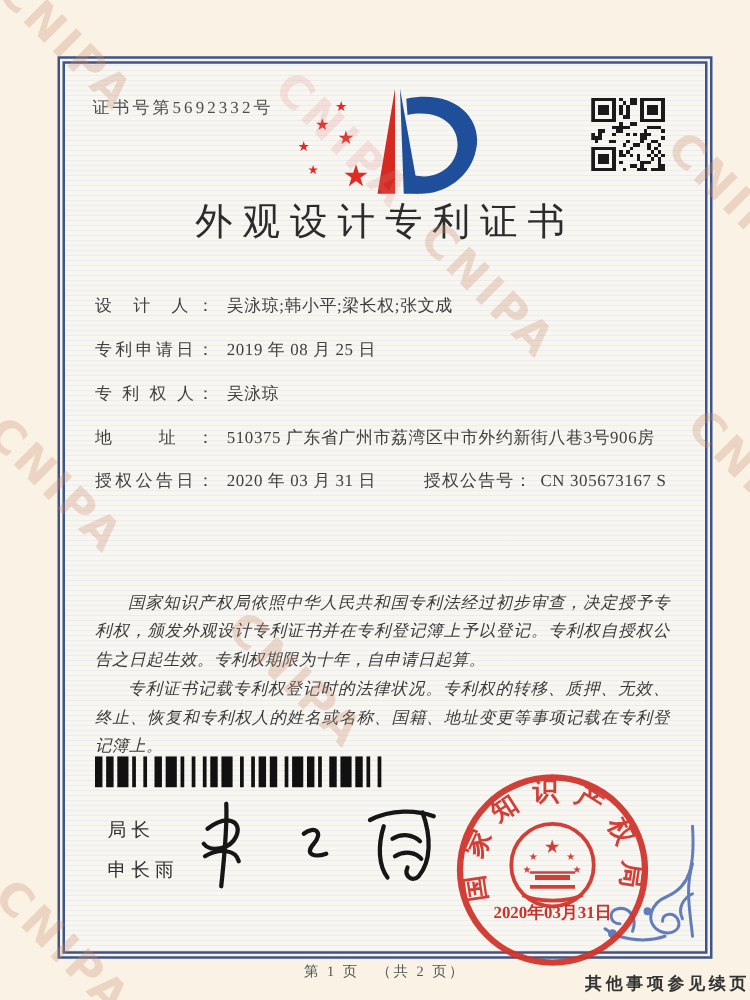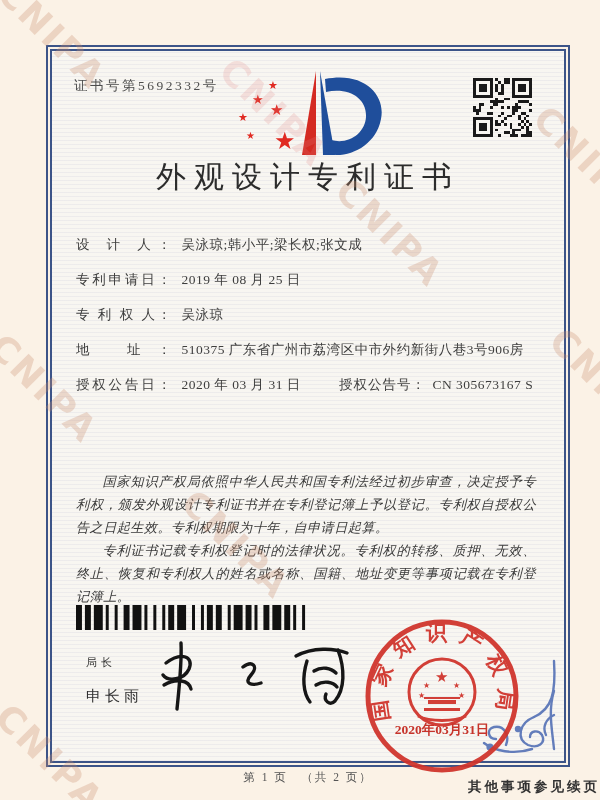--- a/index.html
+++ b/index.html
@@ -53,21 +53,21 @@
   .pair2{position:absolute;left:263px;top:0;}
   
   .body-text{
     position:absolute;left:24px;right:28px;top:420px;
     font-size:13.2px;line-height:1.74;text-align:justify;color:#3a3a3a;font-style:italic;
   }
   .body-text p{margin:0;text-indent:2em;letter-spacing:0.4px;}
   
   .barcode{position:absolute;left:24px;top:554px;width:238px;height:25px;}
   
-  .sig-title{position:absolute;left:34px;top:604px;font-size:11px;letter-spacing:4px;color:#2f2f2f;}
+  .sig-title{position:absolute;left:34px;top:604px;font-size:15px;letter-spacing:4px;color:#2f2f2f;}
   .sig-name{position:absolute;left:34px;top:636px;font-size:15px;letter-spacing:4px;color:#2f2f2f;}
   .sig-script{position:absolute;left:96px;top:586px;width:216px;height:80px;}
   .seal{position:absolute;left:310px;top:565px;width:160px;height:160px;z-index:5;opacity:0.94;}
   .flourish{position:absolute;right:6px;bottom:6px;width:92px;height:100px;opacity:0.85;}
   .page-indicator{
     position:absolute;left:0;right:0;top:699px;text-align:center;
     font-size:11.5px;letter-spacing:2px;color:#555;margin-top:20px;
   }
   .footer-note{
     position:absolute;left:0;right:0;top:778px;text-align:right;z-index:3;

